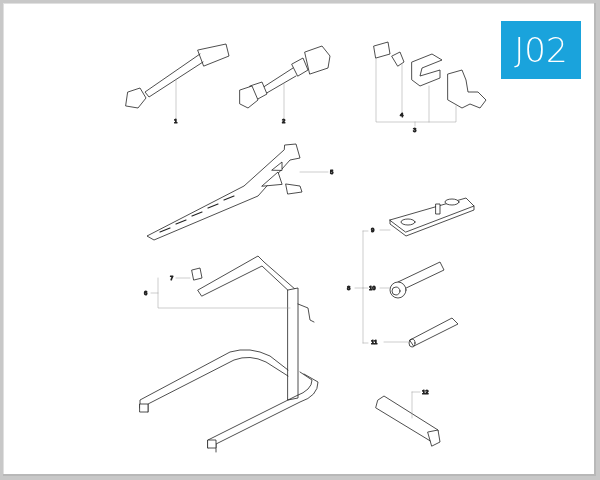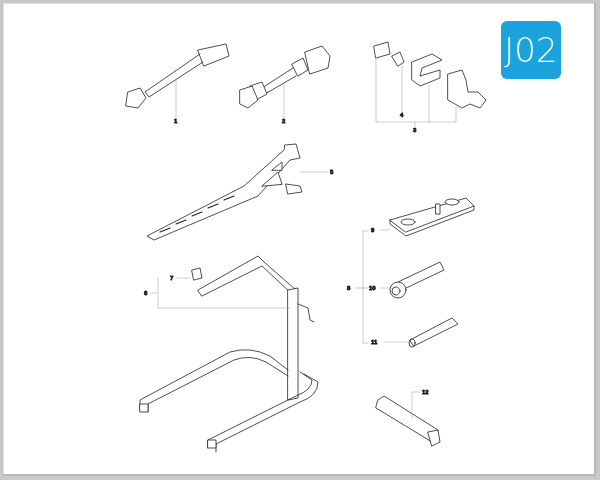--- a/index.html
+++ b/index.html
@@ -1,18 +1,18 @@
 <!DOCTYPE html>
 <html><head>
   <meta charset="utf-8">
   <style>
     html, body { margin: 0; padding: 0; }
     body { width: 600px; height: 480px; background: #c8c8c8; position: relative; overflow: hidden; font-family: "Liberation Sans", sans-serif; }
     .frame { position: absolute; left: 3px; top: 3px; width: 591px; height: 471px; background: #ffffff; border-right: 2px solid #b8b8b8; border-bottom: 2px solid #b8b8b8; box-shadow: inset 1px 1px 0 #e0e0e0; }
-    .badge { position: absolute; left: 501px; top: 21px; width: 60px; height: 58px; background: #1aa3dc; color: #ffffff; font-family: "DejaVu Sans", sans-serif; font-size: 34px; font-weight: 300; display: flex; align-items: center; justify-content: center; letter-spacing: 0px; border-radius: 6px; }
+    .badge { position: absolute; left: 501px; top: 21px; width: 80px; height: 58px; background: #1aa3dc; color: #ffffff; font-family: "DejaVu Sans", sans-serif; font-size: 34px; font-weight: 300; display: flex; align-items: center; justify-content: center; letter-spacing: 0px; }
     svg.drawing { position: absolute; left: 0; top: 0; }
     .lbl { font-family: "Liberation Sans", sans-serif; font-size: 6px; font-weight: bold; fill: #222; }
   </style>
 </head>
 <body>
 
 <div class="frame"></div>
 
 <div class="badge">J02</div>
 

